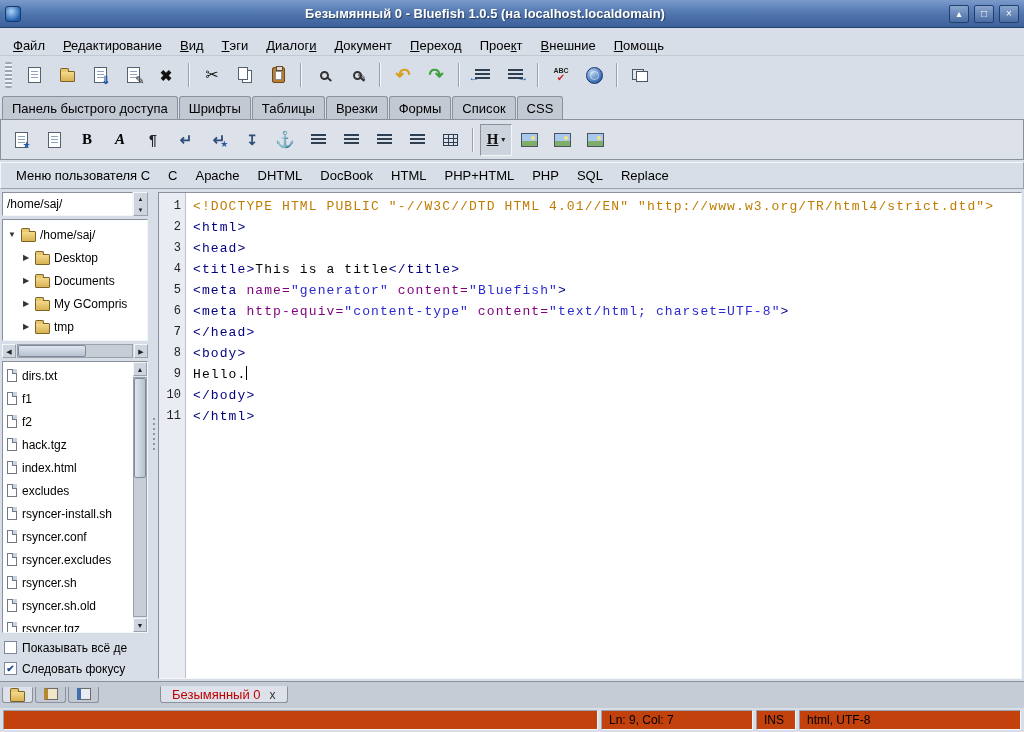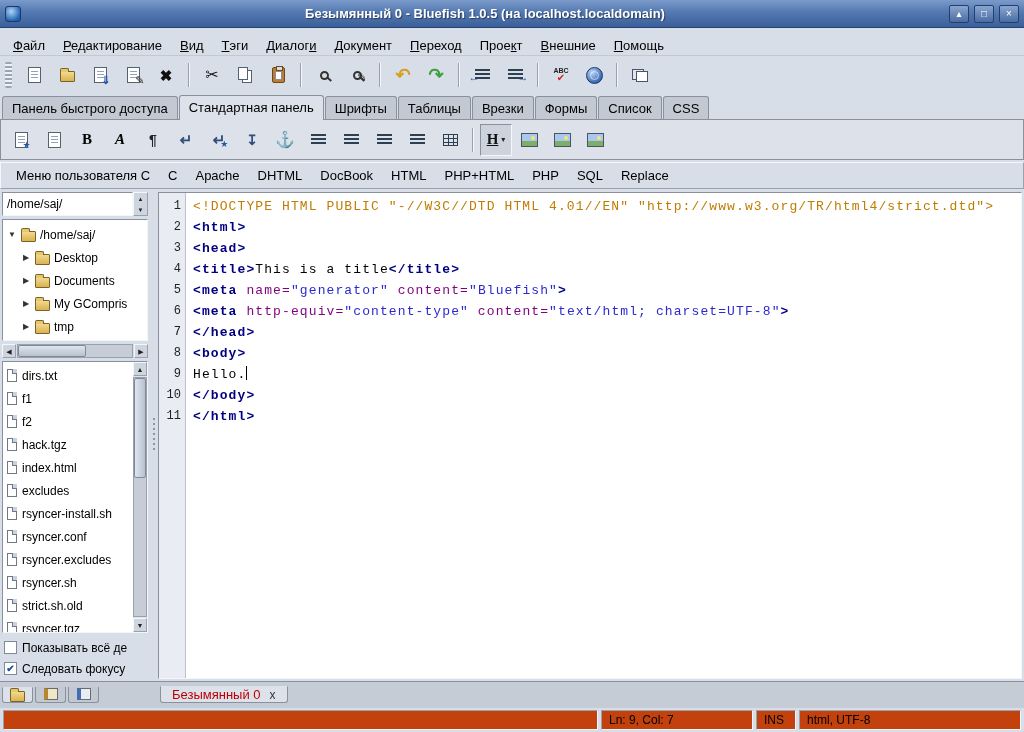--- a/index.html
+++ b/index.html
@@ -61,21 +61,21 @@
 .check-row{display:flex;align-items:center;gap:5px;height:21px;font-size:12px;white-space:nowrap;overflow:hidden;cursor:default}
 .cbox{width:13px;height:13px;flex:none;background:#fff;border:1px solid #7f8999;display:flex;align-items:center;justify-content:center;font-size:10px;font-weight:bold;color:#1a4f9c;line-height:1}
 
 .splitter{width:8px;flex:none;display:flex;align-items:center;justify-content:center;cursor:col-resize}
 .splitter i{width:2px;height:34px;background:repeating-linear-gradient(to bottom,#8d96a3 0 2px,transparent 2px 5px)}
 
 .editor{flex:1;display:flex;background:#fff;border:1px solid;border-color:#8a919c #f4f7fa #f4f7fa #8a919c;min-width:0;margin:3px 2px 2px 0}
 .gutter{width:27px;flex:none;background:#e9edf3;border-right:1px solid #bac1cb;padding:3px 4px 0 0;text-align:right;font:12px/21px "Liberation Mono",monospace;color:#222}
 .code{flex:1;padding:3px 0 0 7px;font:13px/21px "Liberation Mono",monospace;letter-spacing:1.1px;white-space:pre;overflow:hidden;cursor:text}
 .cline{height:21px}
-.seg-tag{color:#000080;font-weight:bold}
+.seg-tag{color:#000080;font-weight:normal}
 .seg-attr{color:#7f007f}
 .seg-string{color:#2a2ad0}
 .seg-doctype{color:#bf7c00}
 .seg-text{color:#000}
 .seg-caret{display:inline-block;width:1px;height:14px;background:#000;vertical-align:-2px}
 
 
 .bottombar{height:27px;flex:none;background:#c6ccd5;border-top:1px solid #8a919c;display:flex;align-items:center}
 .side-tabs{width:150px;flex:none;display:flex;padding:0 2px;gap:2px}
 .stab{width:31px;display:flex;align-items:center;justify-content:center;background:#c2c9d3;border:1px solid #8a919c;border-top:none;border-radius:0 0 3px 3px;margin-top:-1px}
@@ -239,21 +239,20 @@
       <span class="globe"></span>
     </div>
   <span class="tsep"></span>
   <div class="tbtn">
       <span class="winpair"></span>
     </div>
 </div>
 
 <div class="tabrow">
   <div class="tab">Панель быстрого доступа</div>
-  <div class="tab active">Стандартная панель</div>
   <div class="tab">Шрифты</div>
   <div class="tab">Таблицы</div>
   <div class="tab">Врезки</div>
   <div class="tab">Формы</div>
   <div class="tab">Список</div>
   <div class="tab">CSS</div>
 </div>
 
 <div class="htmlbar">
   <div class="tbtn">
@@ -414,21 +413,21 @@
         <div class="frow">
             <span class="fileicon"></span>
             <span>rsyncer.excludes</span>
           </div>
         <div class="frow">
             <span class="fileicon"></span>
             <span>rsyncer.sh</span>
           </div>
         <div class="frow">
             <span class="fileicon"></span>
-            <span>strict.sh.old</span>
+            <span>rsyncer.sh.old</span>
           </div>
         <div class="frow">
             <span class="fileicon"></span>
             <span>rsyncer.tgz</span>
           </div>
       </div>
       <div class="vscroll">
         <span class="sbtn">▲</span>
         <span class="vtrough">
             <span class="vthumb"></span>

